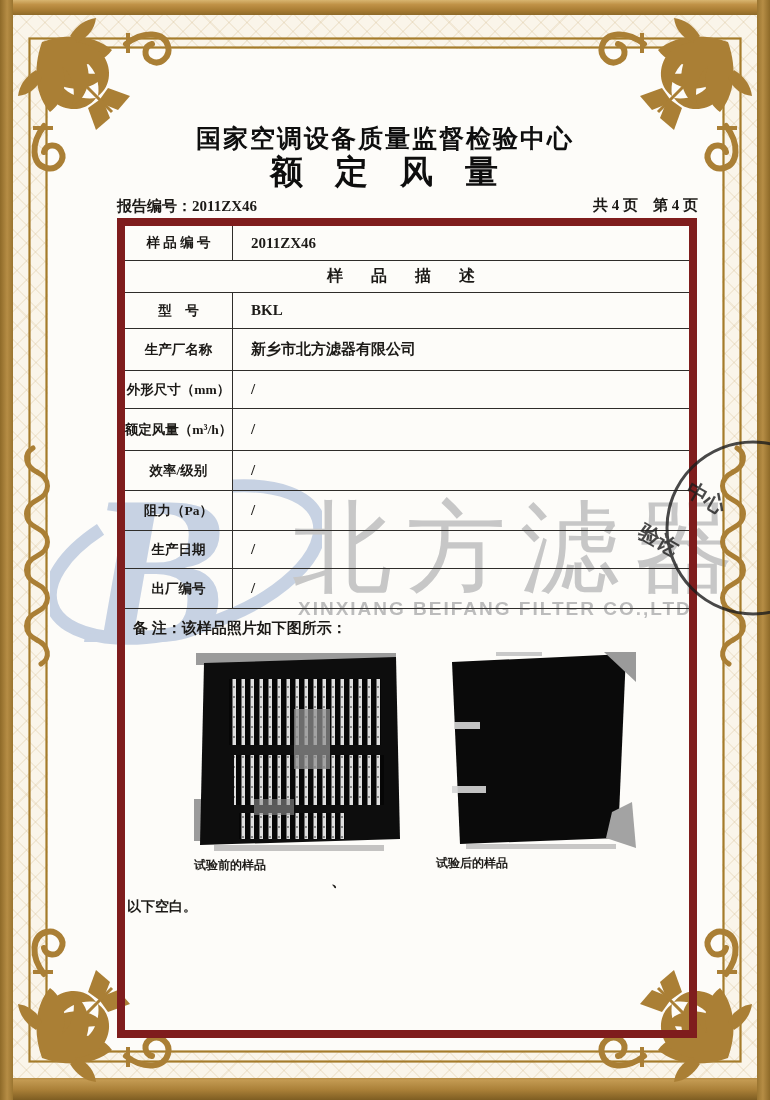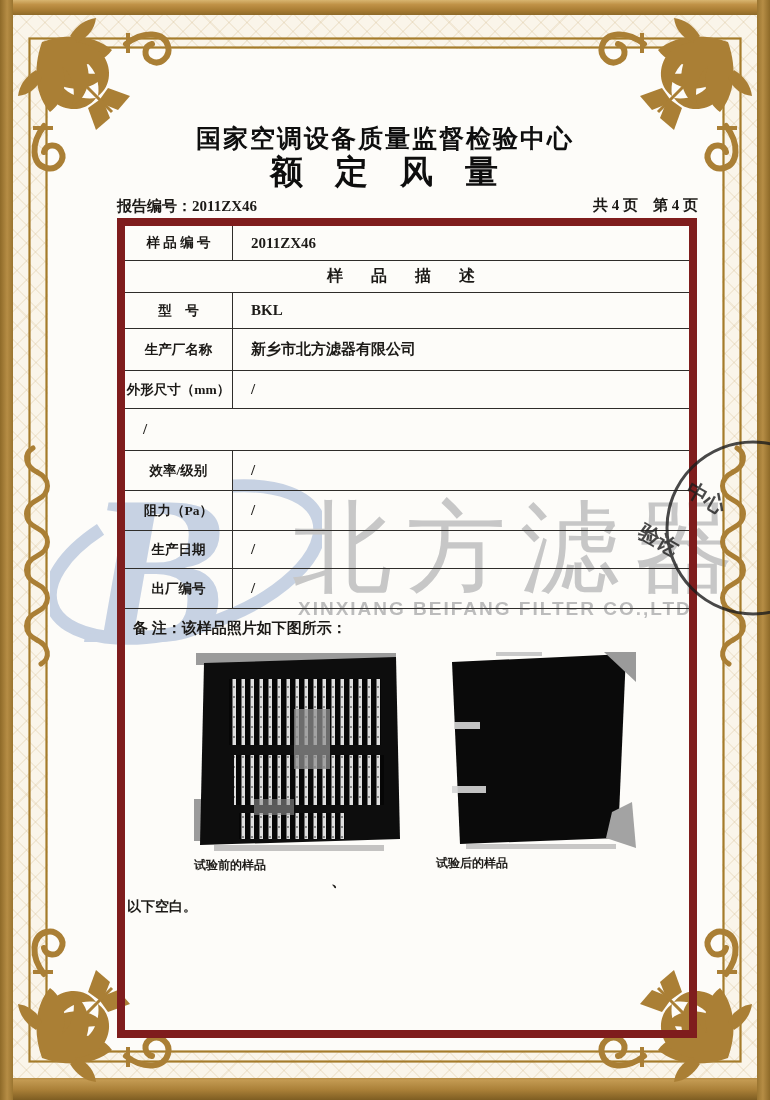--- a/index.html
+++ b/index.html
@@ -143,20 +143,21 @@
     </div>
     <div class="trow" style="height:42px">
       <div class="tlabel">生产厂名称</div>
       <div class="tvalue">新乡市北方滤器有限公司</div>
     </div>
     <div class="trow" style="height:38px">
       <div class="tlabel">外形尺寸（mm）</div>
       <div class="tvalue">/</div>
     </div>
     <div class="trow" style="height:42px">
+      <div class="tlabel">额定风量（m³/h）</div>
       <div class="tvalue">/</div>
     </div>
     <div class="trow" style="height:40px">
       <div class="tlabel">效率/级别</div>
       <div class="tvalue">/</div>
     </div>
     <div class="trow" style="height:40px">
       <div class="tlabel">阻力（Pa）</div>
       <div class="tvalue">/</div>
     </div>

